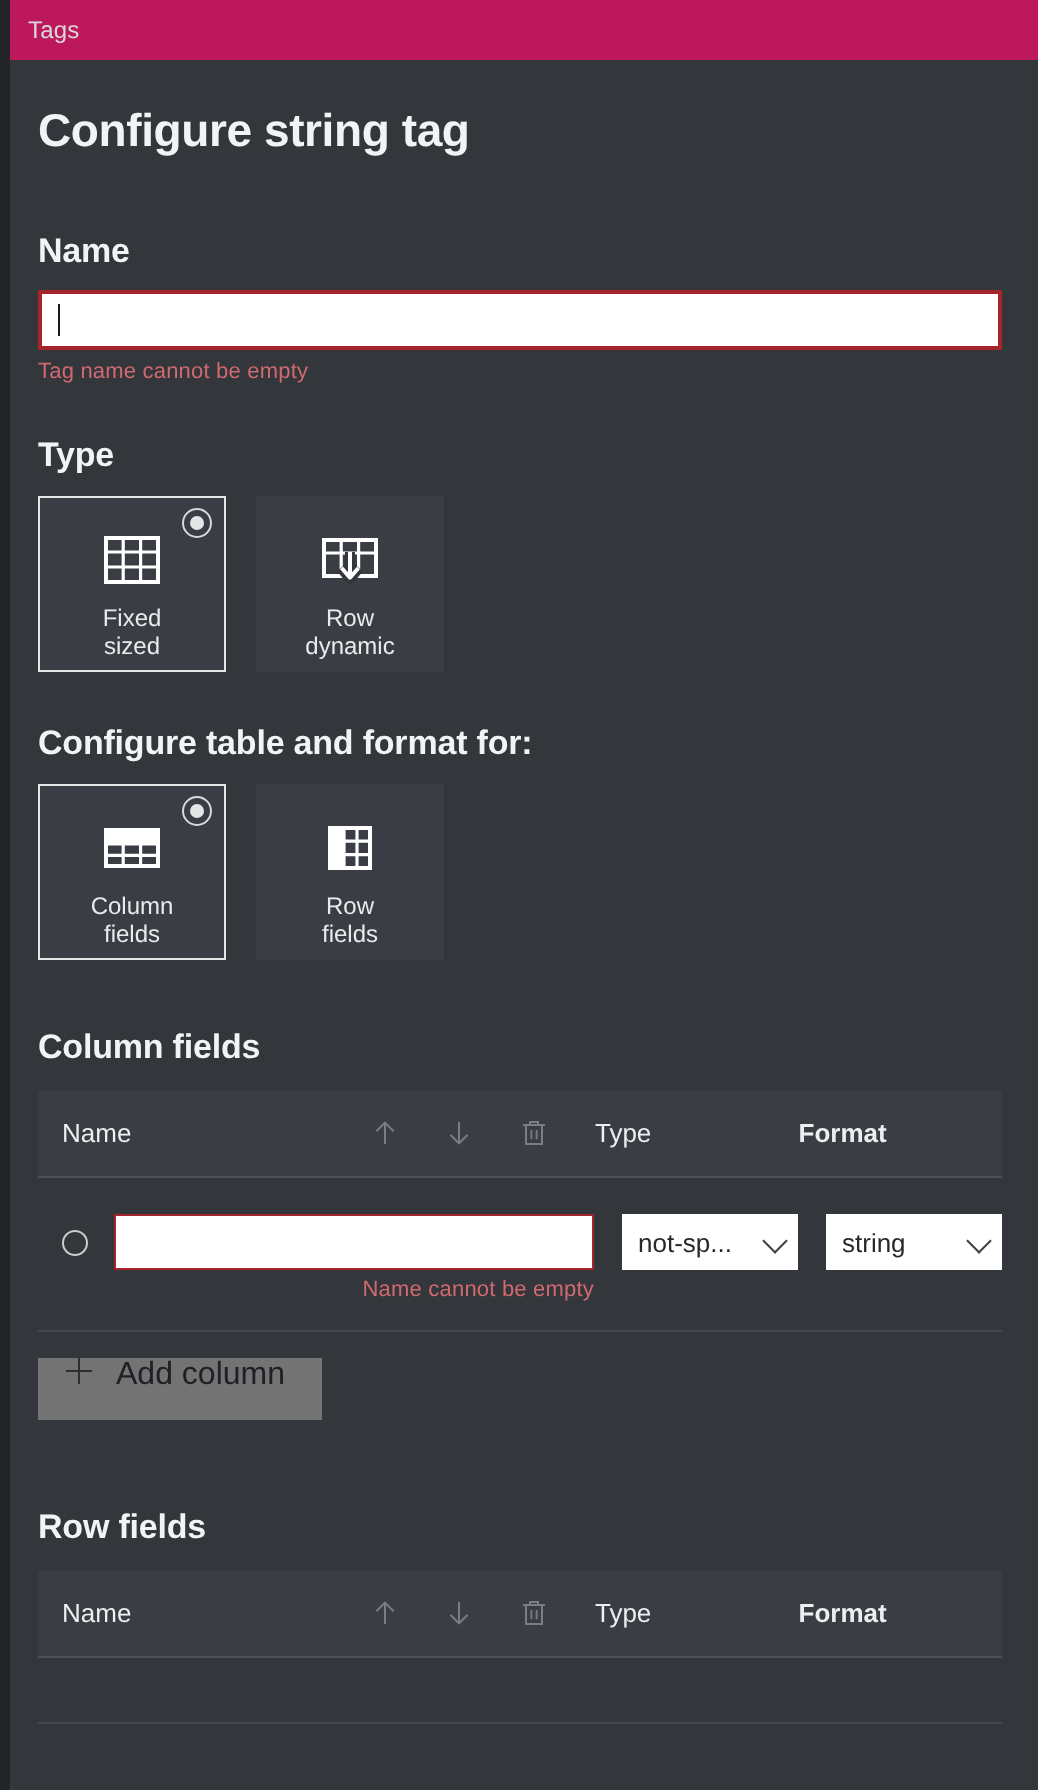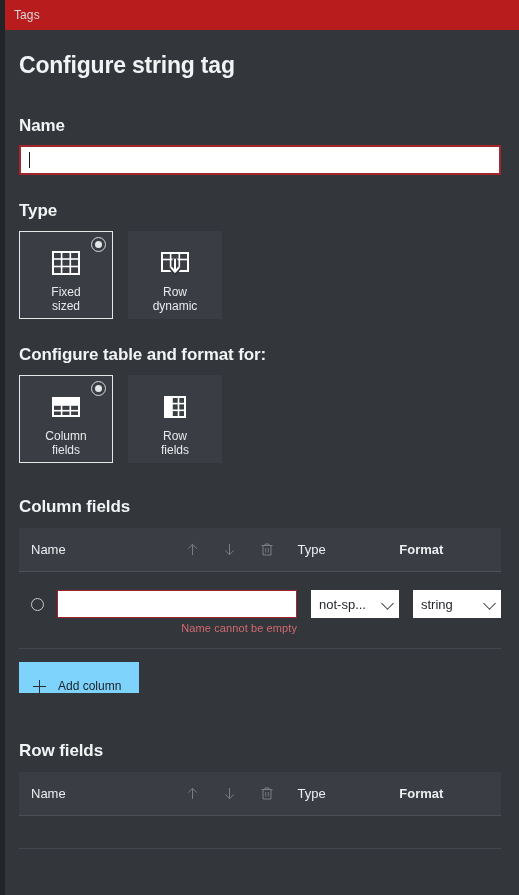--- a/index.html
+++ b/index.html
@@ -19,21 +19,21 @@
   
   .left-rail {
     position: absolute;
     left: 0; top: 0;
     width: 5px; height: 895px;
     background: #232428;
     z-index: 5;
   }
   .titlebar {
     height: 30px;
-    background: #b91c1c;
+    background: #be185d;
     display: flex;
     align-items: center;
     padding-left: 14px;
     flex: 0 0 auto;
   }
   .titlebar .tab {
     font-size: 12px;
     color: #d9dadd;
     letter-spacing: .1px;
   }
@@ -188,27 +188,27 @@
     position: absolute;
     right: 7px; top: 9px;
     width: 9px; height: 9px;
     border-left: 1.4px solid #3d4045;
     border-bottom: 1.4px solid #3d4045;
     transform: rotate(-45deg);
   }
   .add-btn {
     margin-top: 13px;
     height: 31px;
-    background: #7dd3fc;
+    background: #737373;
     color: #1d2024;
     border: none;
     font-family: "Liberation Sans", sans-serif;
-    font-size: 12px;
+    font-size: 16px;
     display: inline-flex;
-    align-items: flex-end;
+    align-items: flex-start;
     gap: 12px;
     padding: 0 18px 0 14px;
     cursor: pointer;
   }
   .plus {
     position: relative;
     width: 13px; height: 13px;
     display: inline-block;
   }
   .plus:before, .plus:after {
@@ -235,20 +235,21 @@
   <div class="content">
 
     <h1 class="page-title">Configure string tag</h1>
 
     <div class="name-block">
       <h2 class="section-title">Name</h2>
       <div class="text-input">
         <span></span>
         <span class="caret"></span>
       </div>
+      <div class="err-msg">Tag name cannot be empty</div>
     </div>
 
     <div class="group">
       <h2 class="section-title">Type</h2>
       <div class="choices">
 
         <div class="choice selected">
           <div class="radio-dot">
               <i></i>
             </div>

